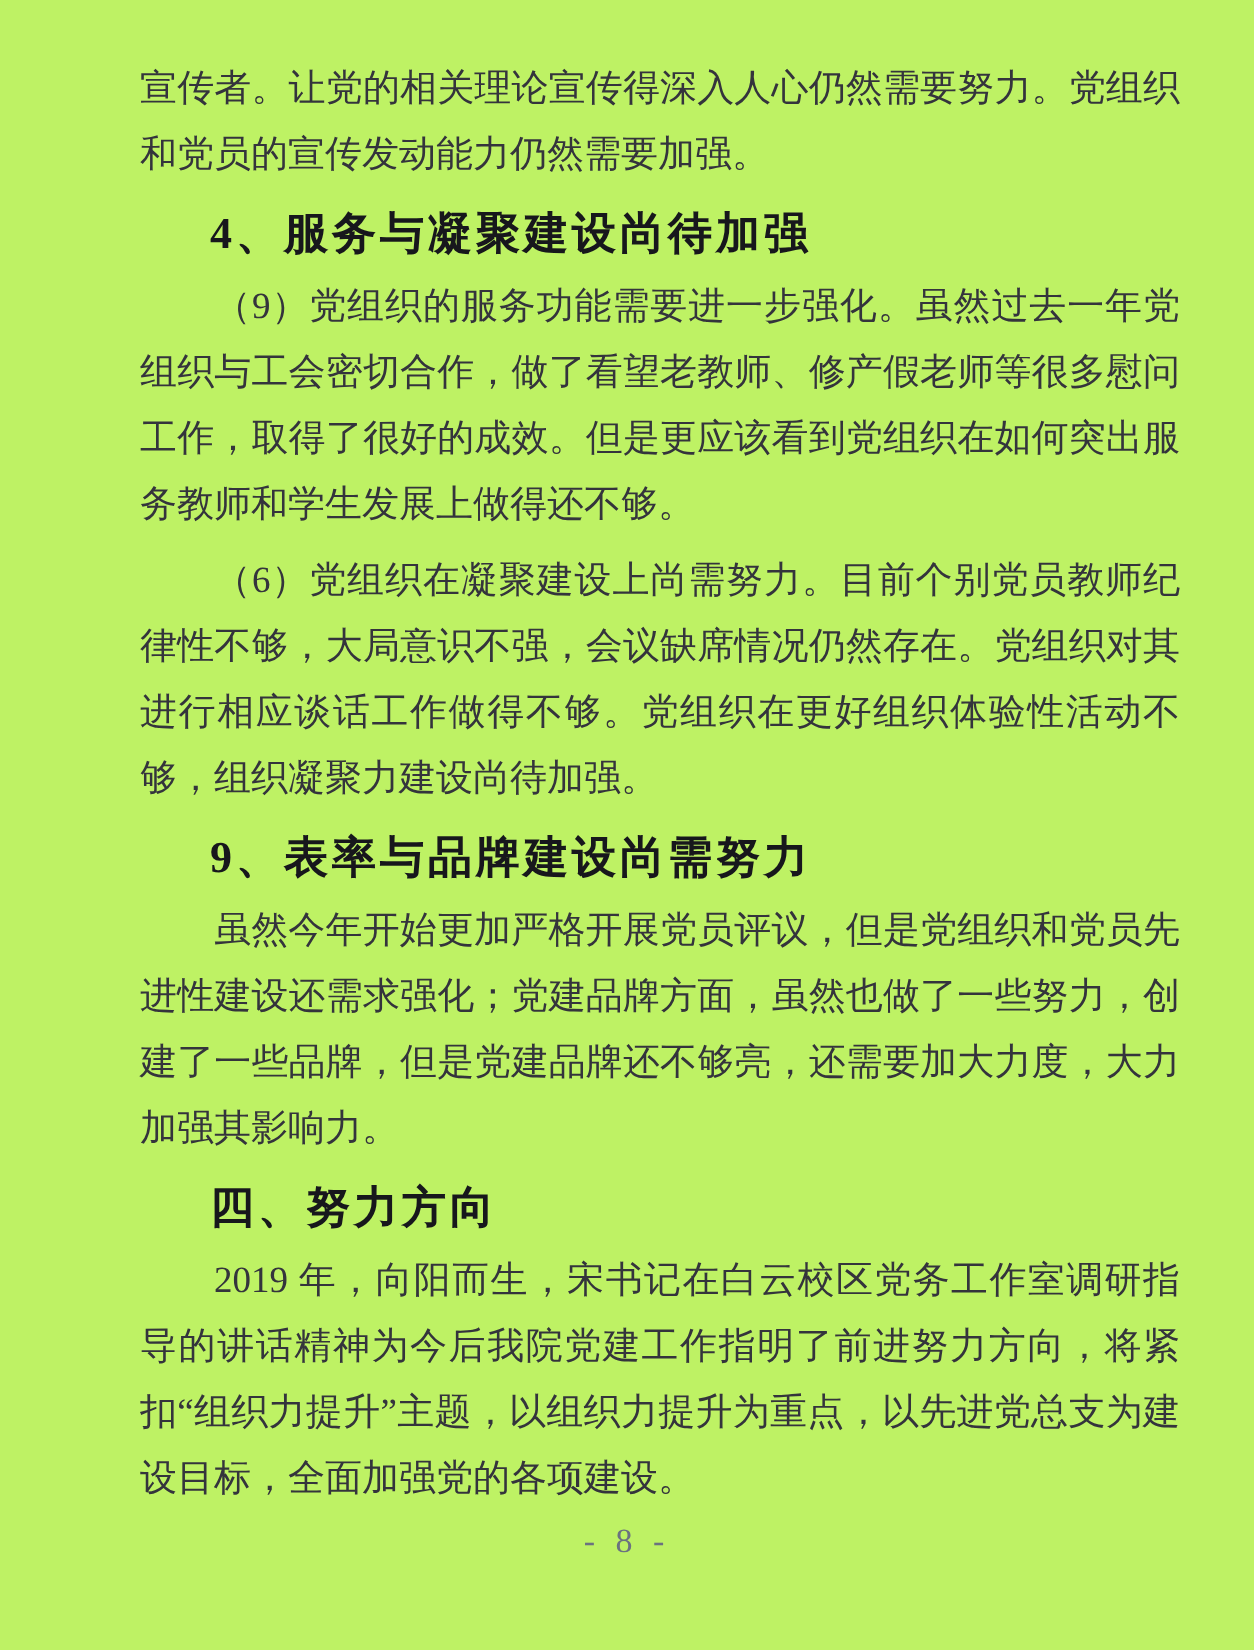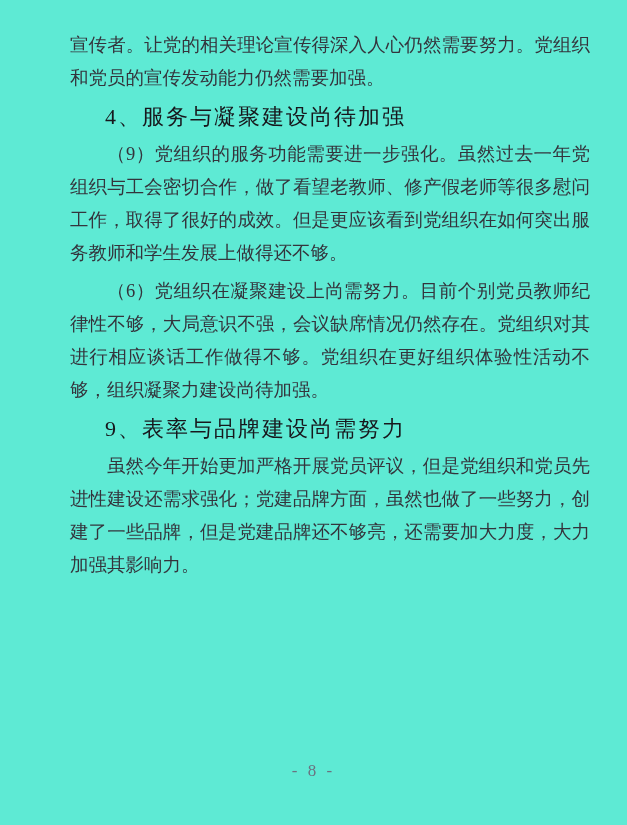--- a/index.html
+++ b/index.html
@@ -13,21 +13,21 @@
     overflow: hidden;
     position: relative;
     font-family: "Liberation Serif", "DejaVu Serif", serif;
   }
   .page {
     position: absolute;
     left: 0;
     top: 0;
     width: 627px;
     height: 825px;
-    background: #5eead4;
+    background: #bef264;
   }
   .content {
     position: absolute;
     left: 70px;
     top: 29px;
     width: 520px;
   }
   .content > * {
     margin: 0 0 5px 0;
   }
@@ -38,21 +38,21 @@
     text-align: justify;
     text-indent: 2em;
     letter-spacing: 0px;
   }
   .body-para.no-indent {
     text-indent: 0;
   }
   .heading {
     font-size: 22px;
     line-height: 33px;
-    font-weight: normal;
+    font-weight: bold;
     color: #17171c;
     text-indent: 35px;
     letter-spacing: 2px;
     white-space: nowrap;
   }
   .page-number {
     position: absolute;
     left: 0;
     top: 761px;
     width: 627px;
@@ -74,18 +74,20 @@
     <h3 class="heading">4、服务与凝聚建设尚待加强</h3>
 
     <p class="body-para">（9）党组织的服务功能需要进一步强化。虽然过去一年党组织与工会密切合作，做了看望老教师、修产假老师等很多慰问工作，取得了很好的成效。但是更应该看到党组织在如何突出服务教师和学生发展上做得还不够。</p>
 
     <p class="body-para">（6）党组织在凝聚建设上尚需努力。目前个别党员教师纪律性不够，大局意识不强，会议缺席情况仍然存在。党组织对其进行相应谈话工作做得不够。党组织在更好组织体验性活动不够，组织凝聚力建设尚待加强。</p>
 
     <h3 class="heading">9、表率与品牌建设尚需努力</h3>
 
     <p class="body-para">虽然今年开始更加严格开展党员评议，但是党组织和党员先进性建设还需求强化；党建品牌方面，虽然也做了一些努力，创建了一些品牌，但是党建品牌还不够亮，还需要加大力度，大力加强其影响力。</p>
 
+    <h3 class="heading">四、努力方向</h3>
 
+    <p class="body-para">2019 年，向阳而生，宋书记在白云校区党务工作室调研指导的讲话精神为今后我院党建工作指明了前进努力方向，将紧扣“组织力提升”主题，以组织力提升为重点，以先进党总支为建设目标，全面加强党的各项建设。</p>
 
   </div>
 
   <div class="page-number">- 8 -</div>
 </div>
 
 </body></html>

